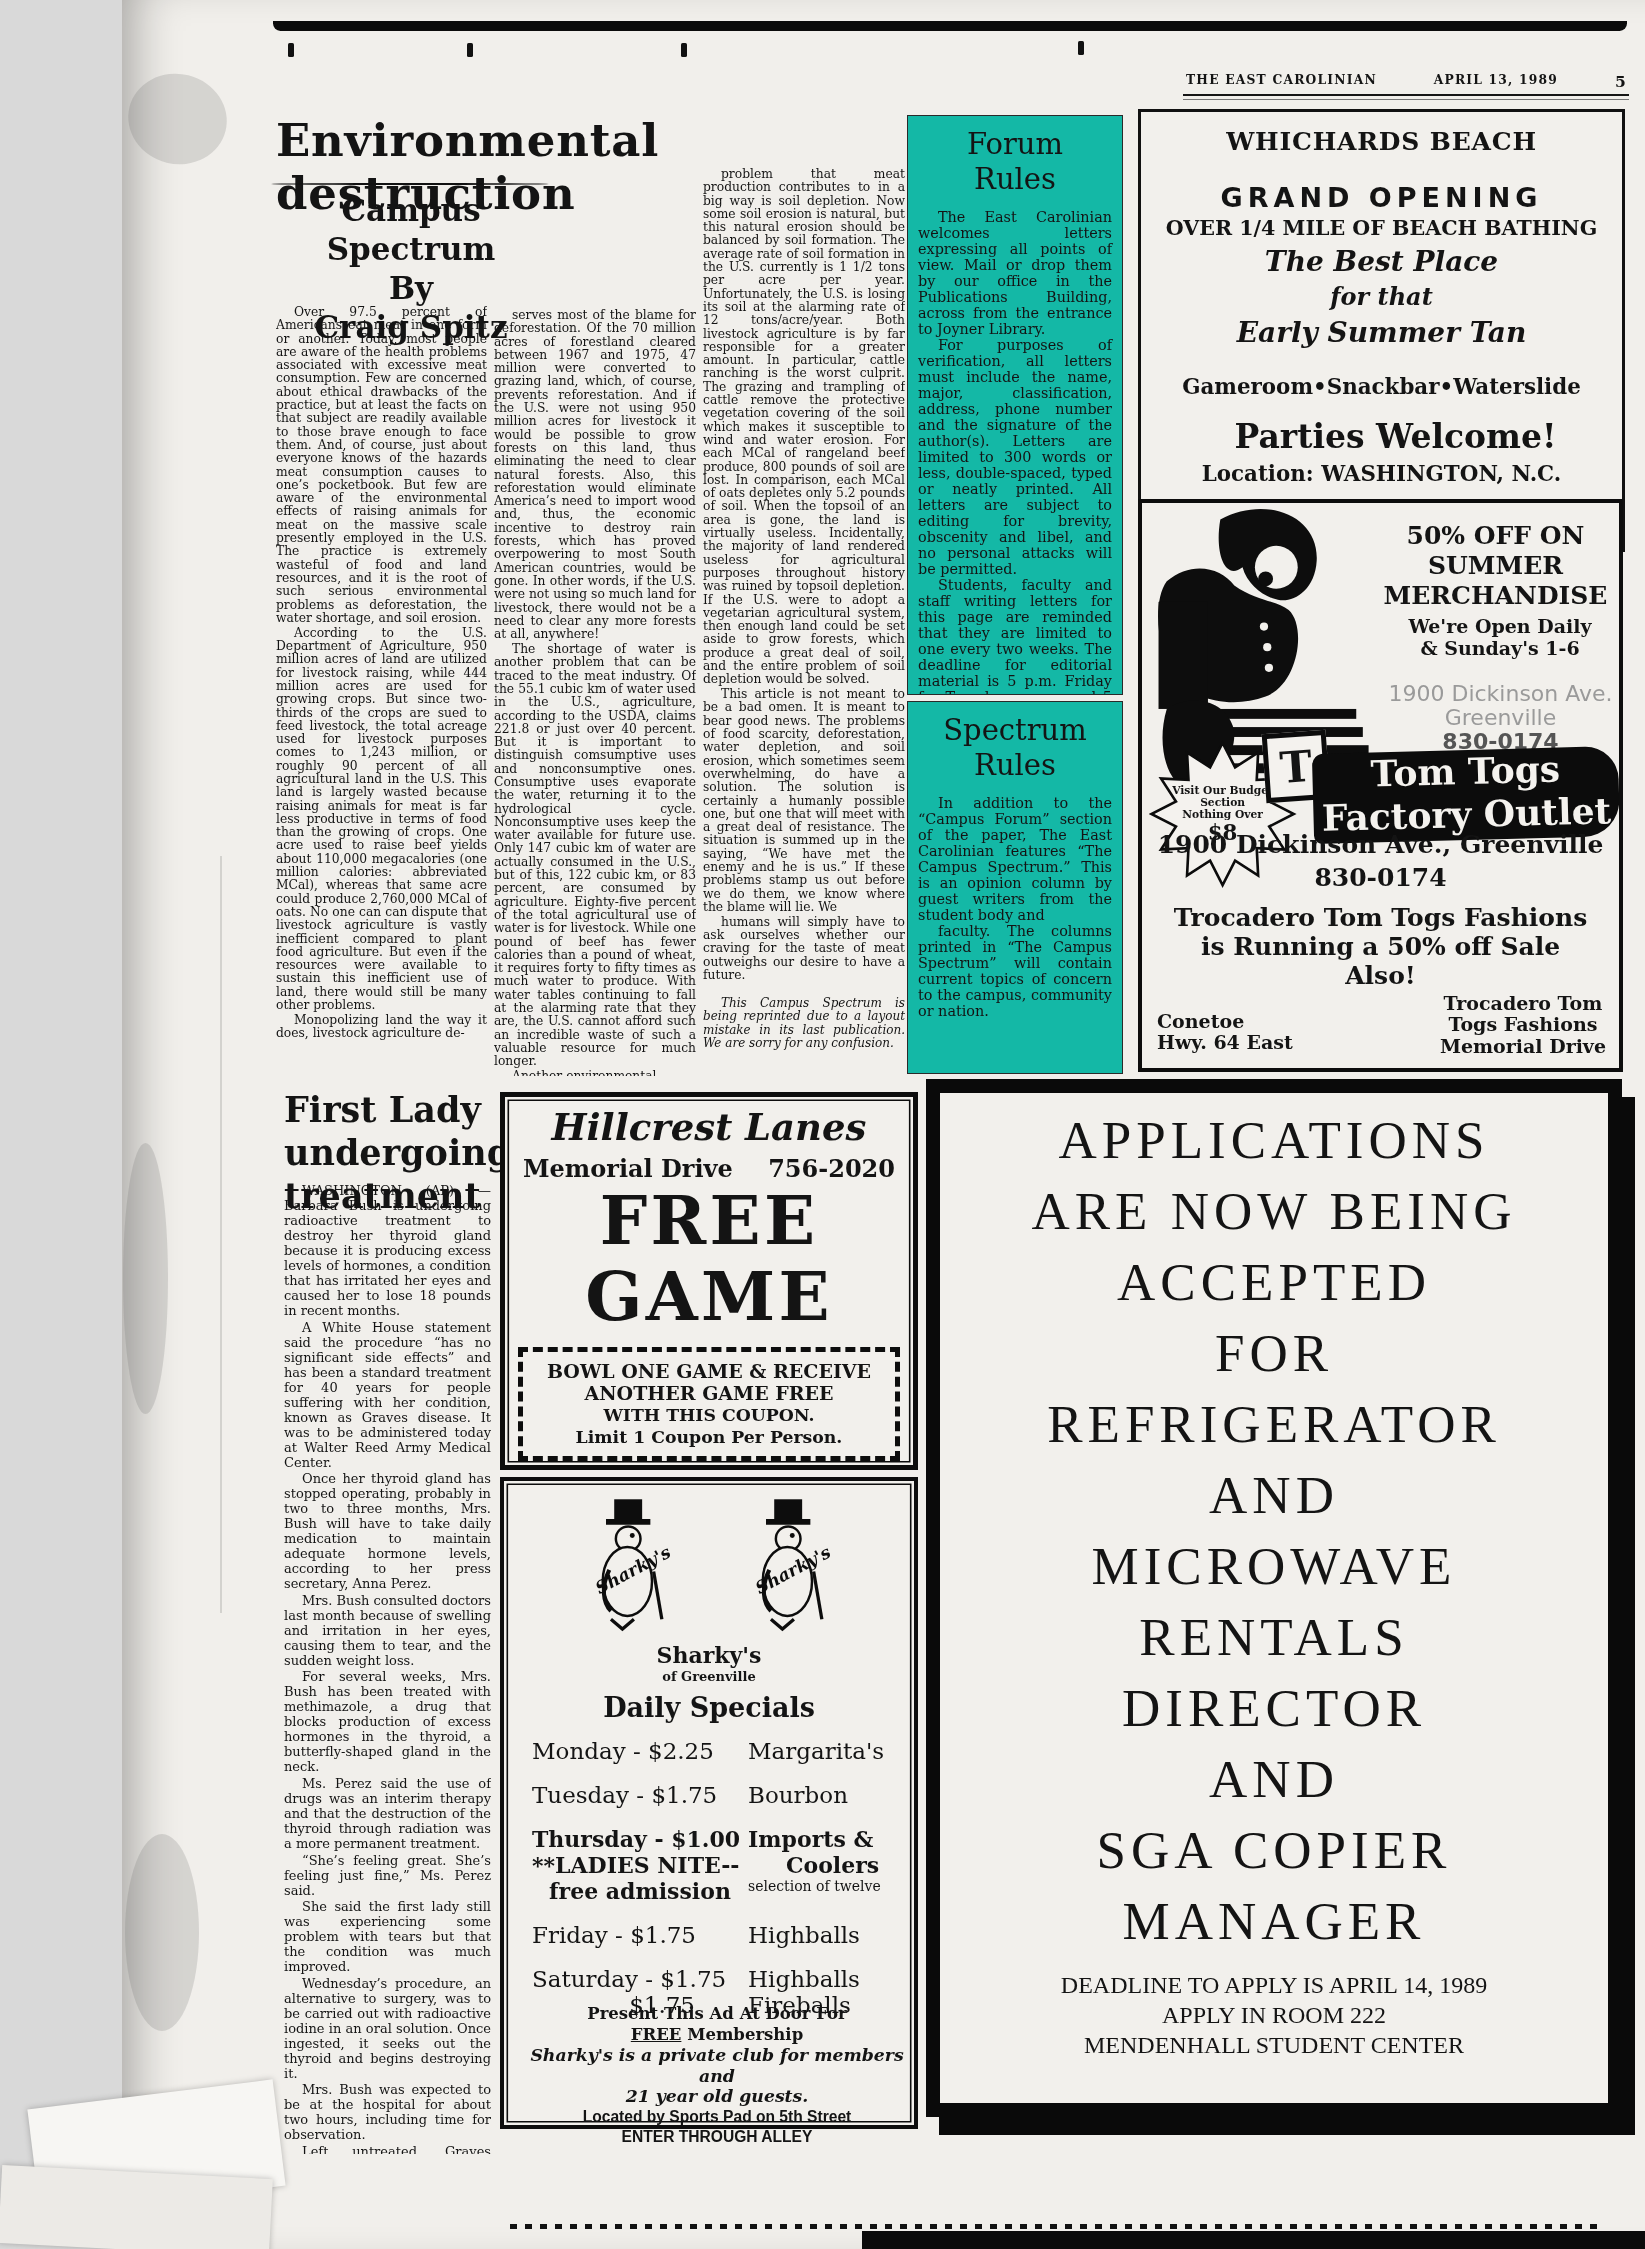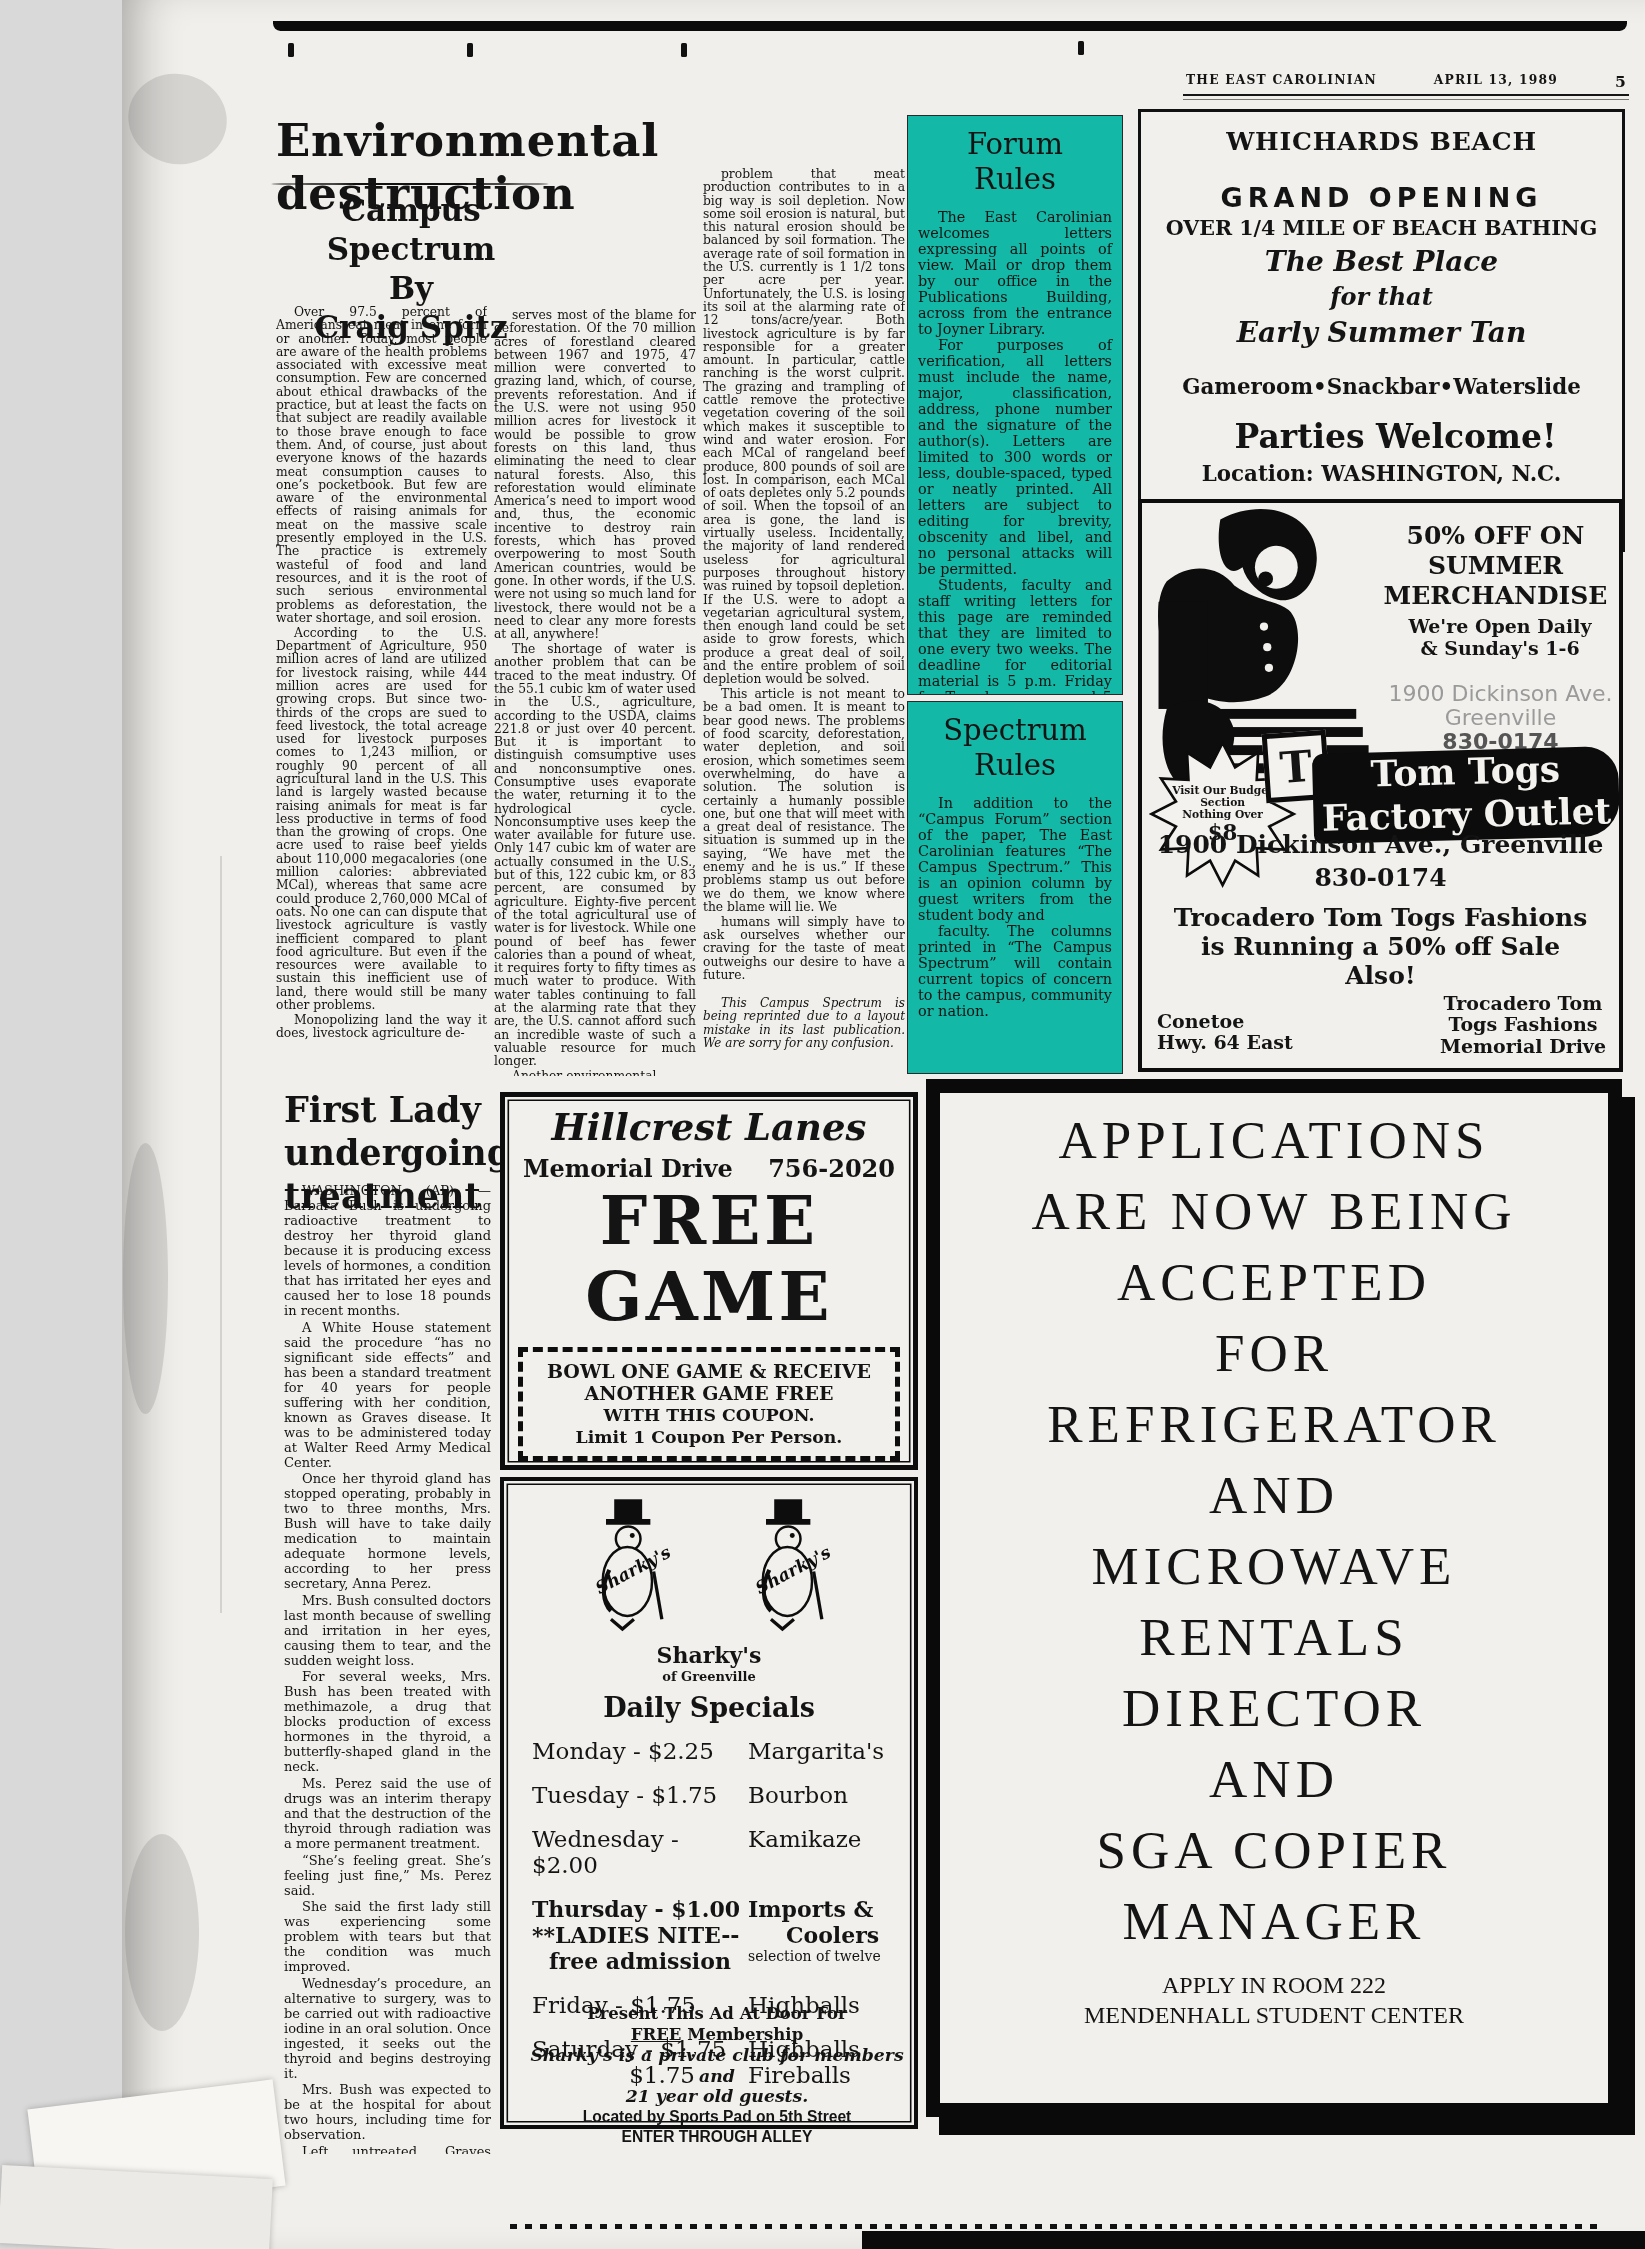--- a/index.html
+++ b/index.html
@@ -364,28 +364,20 @@
           </div>
         </div>
         <div class="spec-row r1">
           <div class="spec-left">
             <div>Tuesday - $1.75</div>
           </div>
           <div class="spec-right">
             <div>Bourbon</div>
           </div>
         </div>
-        <div class="spec-row r2">
-          <div class="spec-left">
-            <div>Wednesday - $2.00</div>
-          </div>
-          <div class="spec-right">
-            <div>Kamikaze</div>
-          </div>
-        </div>
         <div class="spec-row r3 boldrow">
           <div class="spec-left">
             <div>Thursday - $1.00</div>
             <div>**LADIES NITE--</div>
             <div>free admission</div>
           </div>
           <div class="spec-right">
             <div>Imports &amp;</div>
             <div>Coolers</div>
             <div>selection of twelve</div>
@@ -429,18 +421,19 @@
         <div class="app-line">REFRIGERATOR</div>
         <div class="app-line">AND</div>
         <div class="app-line">MICROWAVE</div>
         <div class="app-line">RENTALS</div>
         <div class="app-line">DIRECTOR</div>
         <div class="app-line">AND</div>
         <div class="app-line">SGA COPIER</div>
         <div class="app-line">MANAGER</div>
       </div>
     <div class="apps-foot">
+      <div>DEADLINE TO APPLY IS APRIL 14, 1989</div>
       <div>APPLY IN ROOM 222</div>
       <div>MENDENHALL STUDENT CENTER</div>
     </div>
   </div>
 </div>
 
 
 </body></html>

